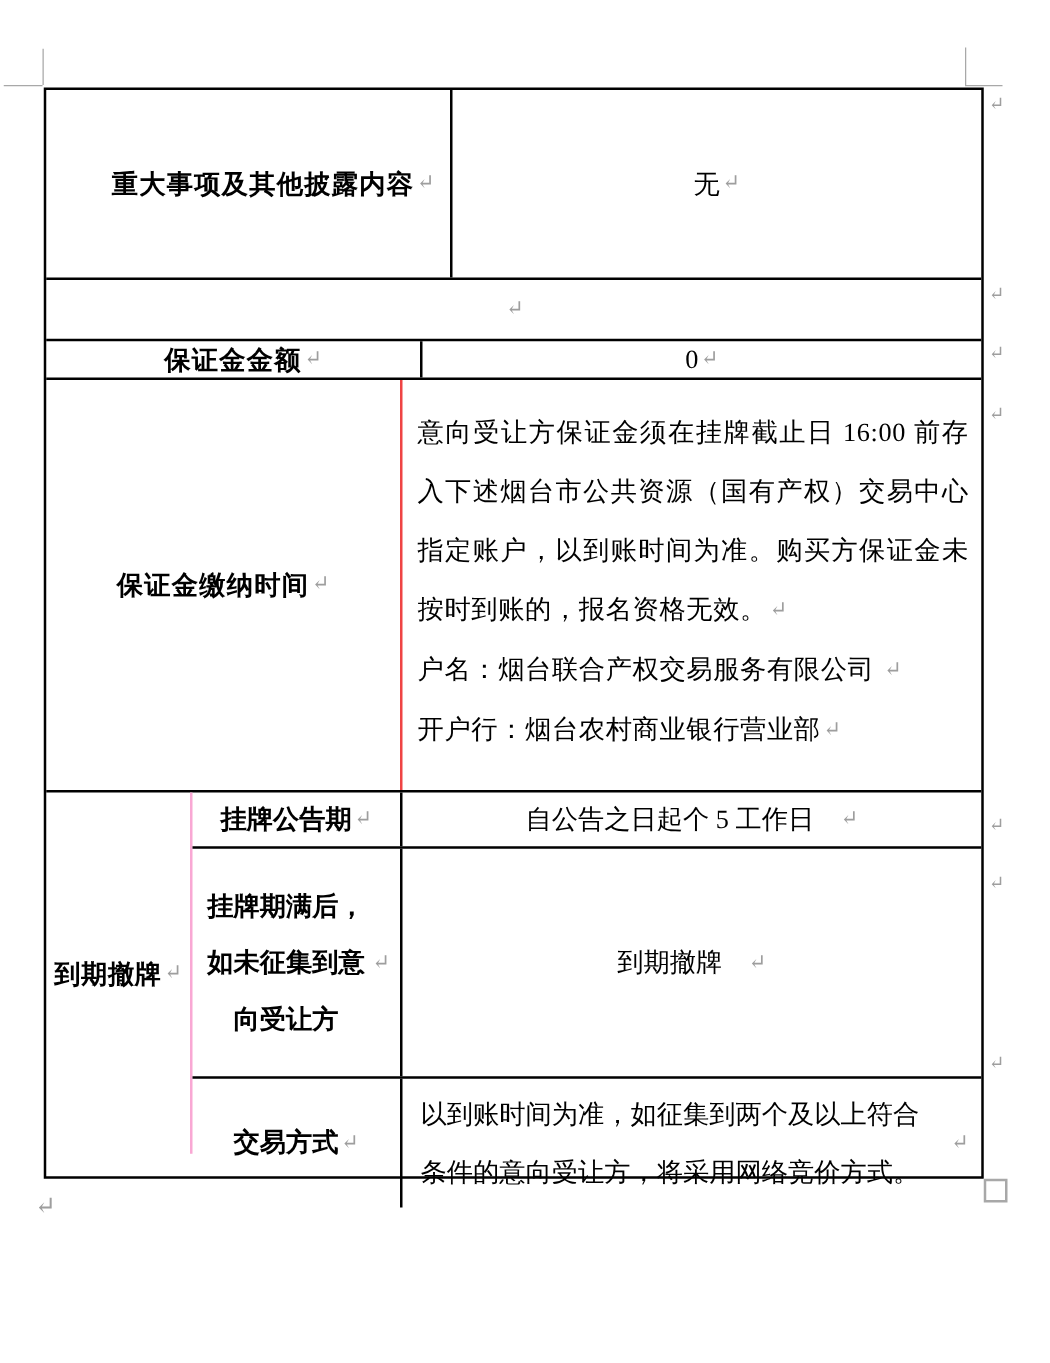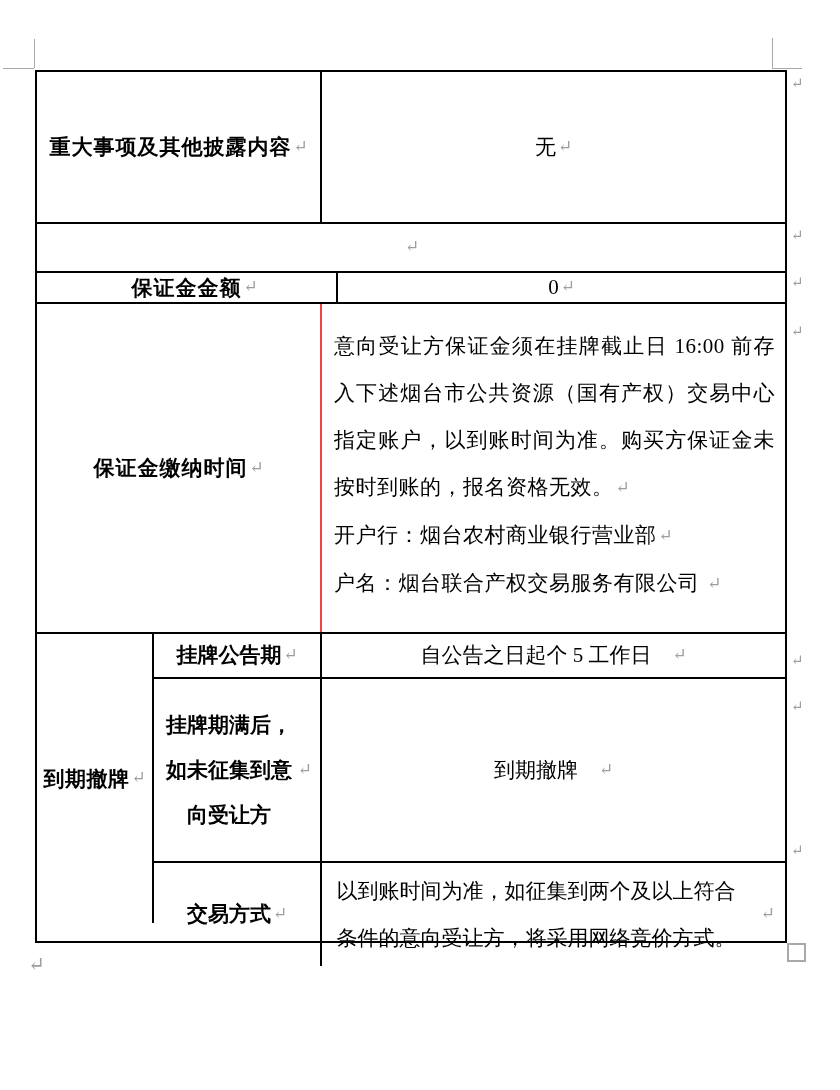--- a/index.html
+++ b/index.html
@@ -31,21 +31,21 @@
     width:283px;flex-shrink:0;
     display:flex;align-items:center;justify-content:center;
     font-weight:700;font-size:21px;letter-spacing:1px;
     text-align:center;
   }
   .cell-value{
     flex:1;border-left:2px solid #000;
     display:flex;align-items:center;justify-content:center;
     font-size:21px;text-align:center;
   }
-  .row-disclosure{height:150px;}
+  .row-disclosure{height:150px;margin-left:40px;}
   .row-empty{height:49px;align-items:center;justify-content:center;font-size:21px;}
   .row-deposit-amount{height:31px;padding-left:16px;}
   .row-deposit-time{height:330px;}
   .row-listing{height:291px;}
   
   .cell-longtext{
     flex:1;border-left:2px solid #ef4444;
     display:block;
     padding:19px 10px 0 12px;
     font-size:21px;
@@ -54,21 +54,21 @@
     margin:0;line-height:47px;
     text-align:justify;text-justify:inter-ideograph;
     letter-spacing:0.5px;
   }
   
   .listing-label{
     width:115px;flex-shrink:0;
     display:flex;align-items:center;justify-content:center;
     font-weight:700;font-size:21px;letter-spacing:0.5px;
   }
-  .listing-sub{flex:1;display:flex;flex-direction:column;border-left:2px solid #000000;}
+  .listing-sub{flex:1;display:flex;flex-direction:column;border-left:2px solid #f9a8d4;}
   .sub-row{display:flex;box-sizing:border-box;flex-shrink:0;}
   .sub-row + .sub-row{border-top:2px solid #000;}
   .sub-row-announce{height:43px;}
   .sub-row-expire{height:184px;}
   .sub-row-trade{height:105px;}
   .sub-label{
     width:166px;flex-shrink:0;
     display:flex;align-items:center;justify-content:center;
     font-weight:700;font-size:21px;text-align:center;
     line-height:45px;padding:0 8px;box-sizing:border-box;
@@ -135,22 +135,22 @@
     </div>
   </div>
 
   <div class="t-row row-deposit-time">
     <div class="cell cell-label">
       <span>保证金缴纳时间</span>
         <span class="pilcrow">↵</span>
     </div>
     <div class="cell cell-longtext">
       <p><span>意向受让方保证金须在挂牌截止日 16:00 前存入下述烟台市公共资源（国有产权）交易中心指定账户，以到账时间为准。购买方保证金未按时到账的，报名资格无效。</span><span class="pilcrow">↵</span></p>
+      <p><span>户名：烟台联合产权交易服务有限公司</span> <span class="pilcrow">↵</span></p>
       <p><span>开户行：烟台农村商业银行营业部</span><span class="pilcrow">↵</span></p>
-      <p><span>户名：烟台联合产权交易服务有限公司</span> <span class="pilcrow">↵</span></p>
     </div>
   </div>
 
   <div class="t-row row-listing">
     <div class="cell listing-label">
       <span>到期撤牌</span>
         <span class="pilcrow">↵</span>
     </div>
     <div class="listing-sub">
 

